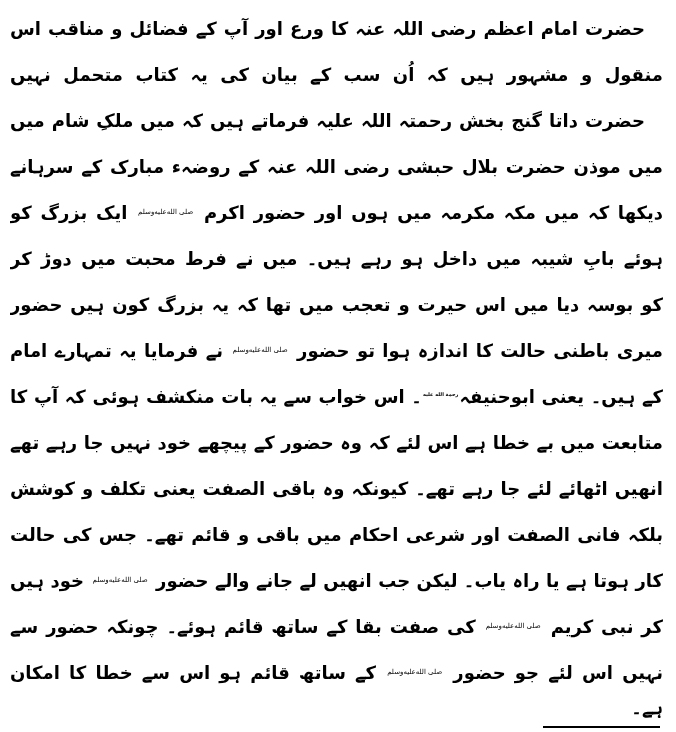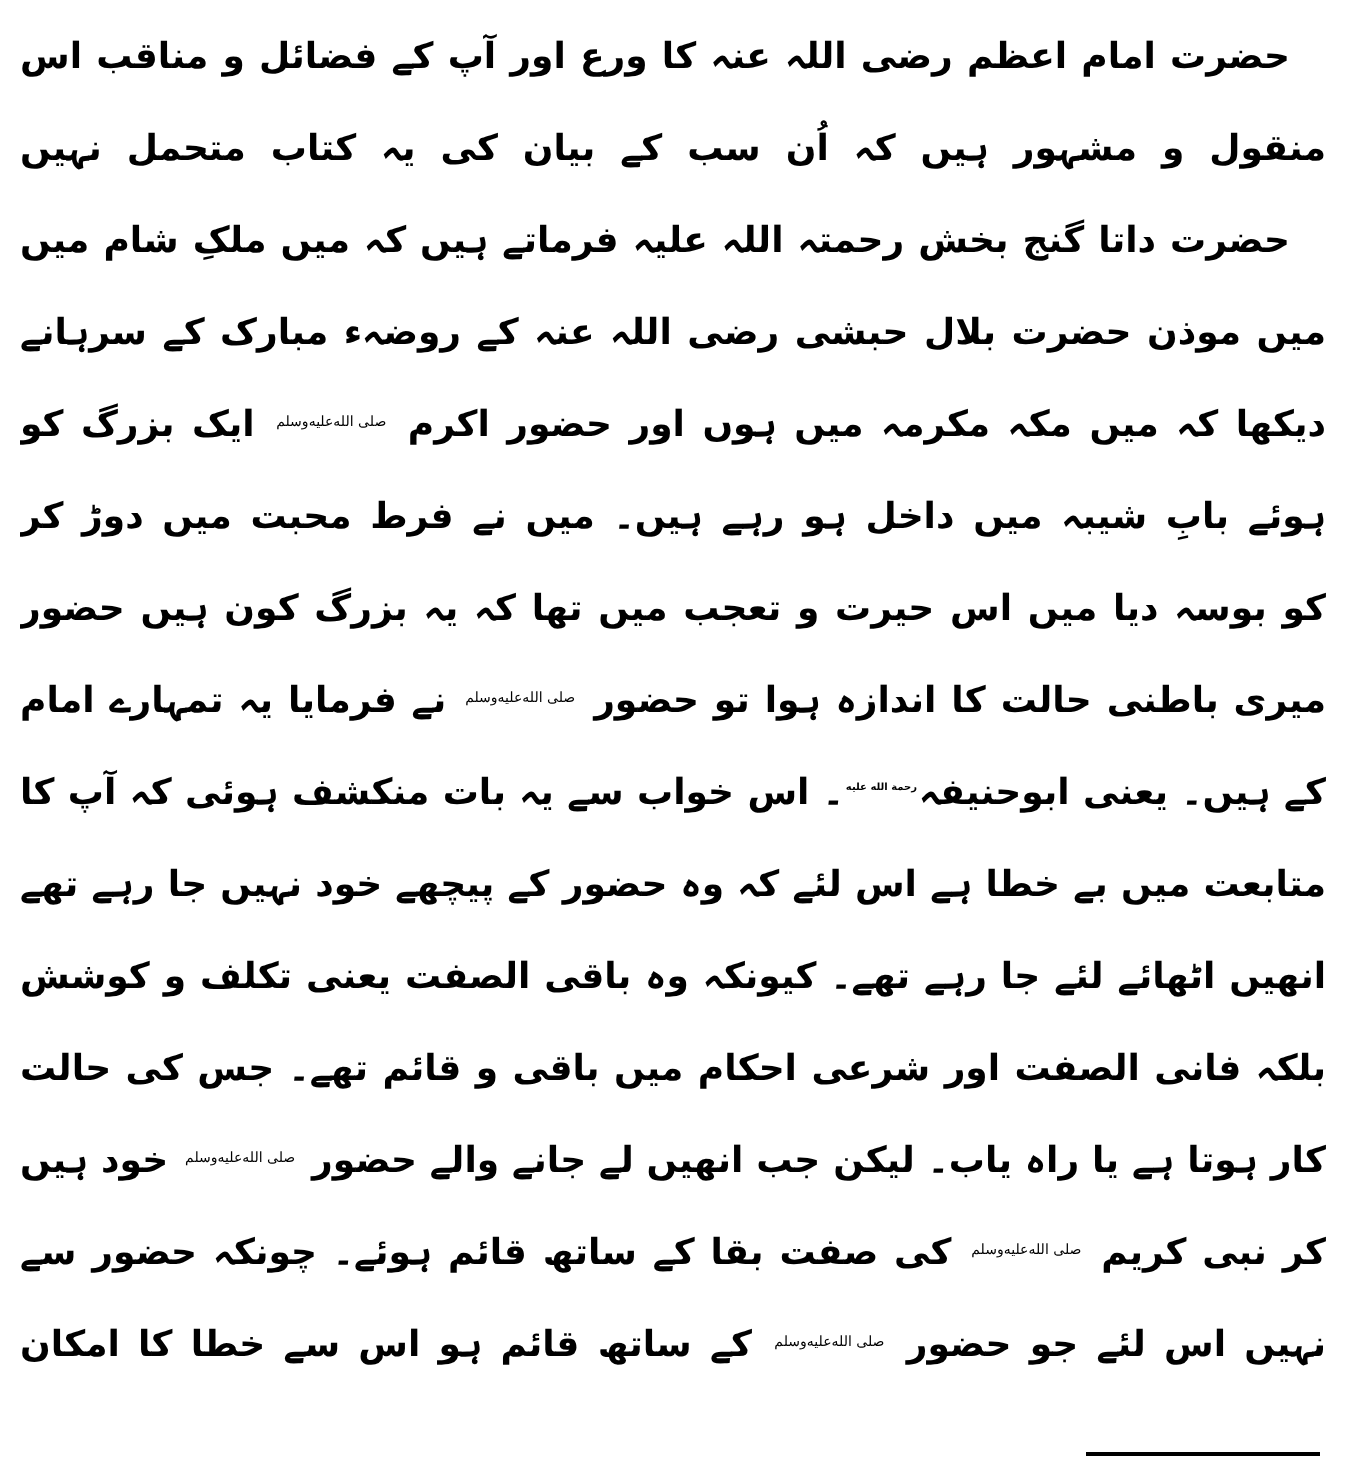--- a/index.html
+++ b/index.html
@@ -98,15 +98,16 @@
       <div class="line">کر نبی کریم <span class="saw">
           <span>صلى الله</span>
           <span>عليه</span>
           <span>وسلم</span>
         </span> کی صفت بقا کے ساتھ قائم ہوئے۔ چونکہ حضور سے خطا کے صدور کا امکان ہی</div>
       <div class="line">نہیں اس لئے جو حضور <span class="saw">
           <span>صلى الله</span>
           <span>عليه</span>
           <span>وسلم</span>
         </span> کے ساتھ قائم ہو اس سے خطا کا امکان نہیں۔ یہ ایک لطیف اشارہ</div>
+      <div class="line last final">ہے۔</div>
     </div>
   <div class="footer-rule"></div>
 </div>
 
 </body></html>

